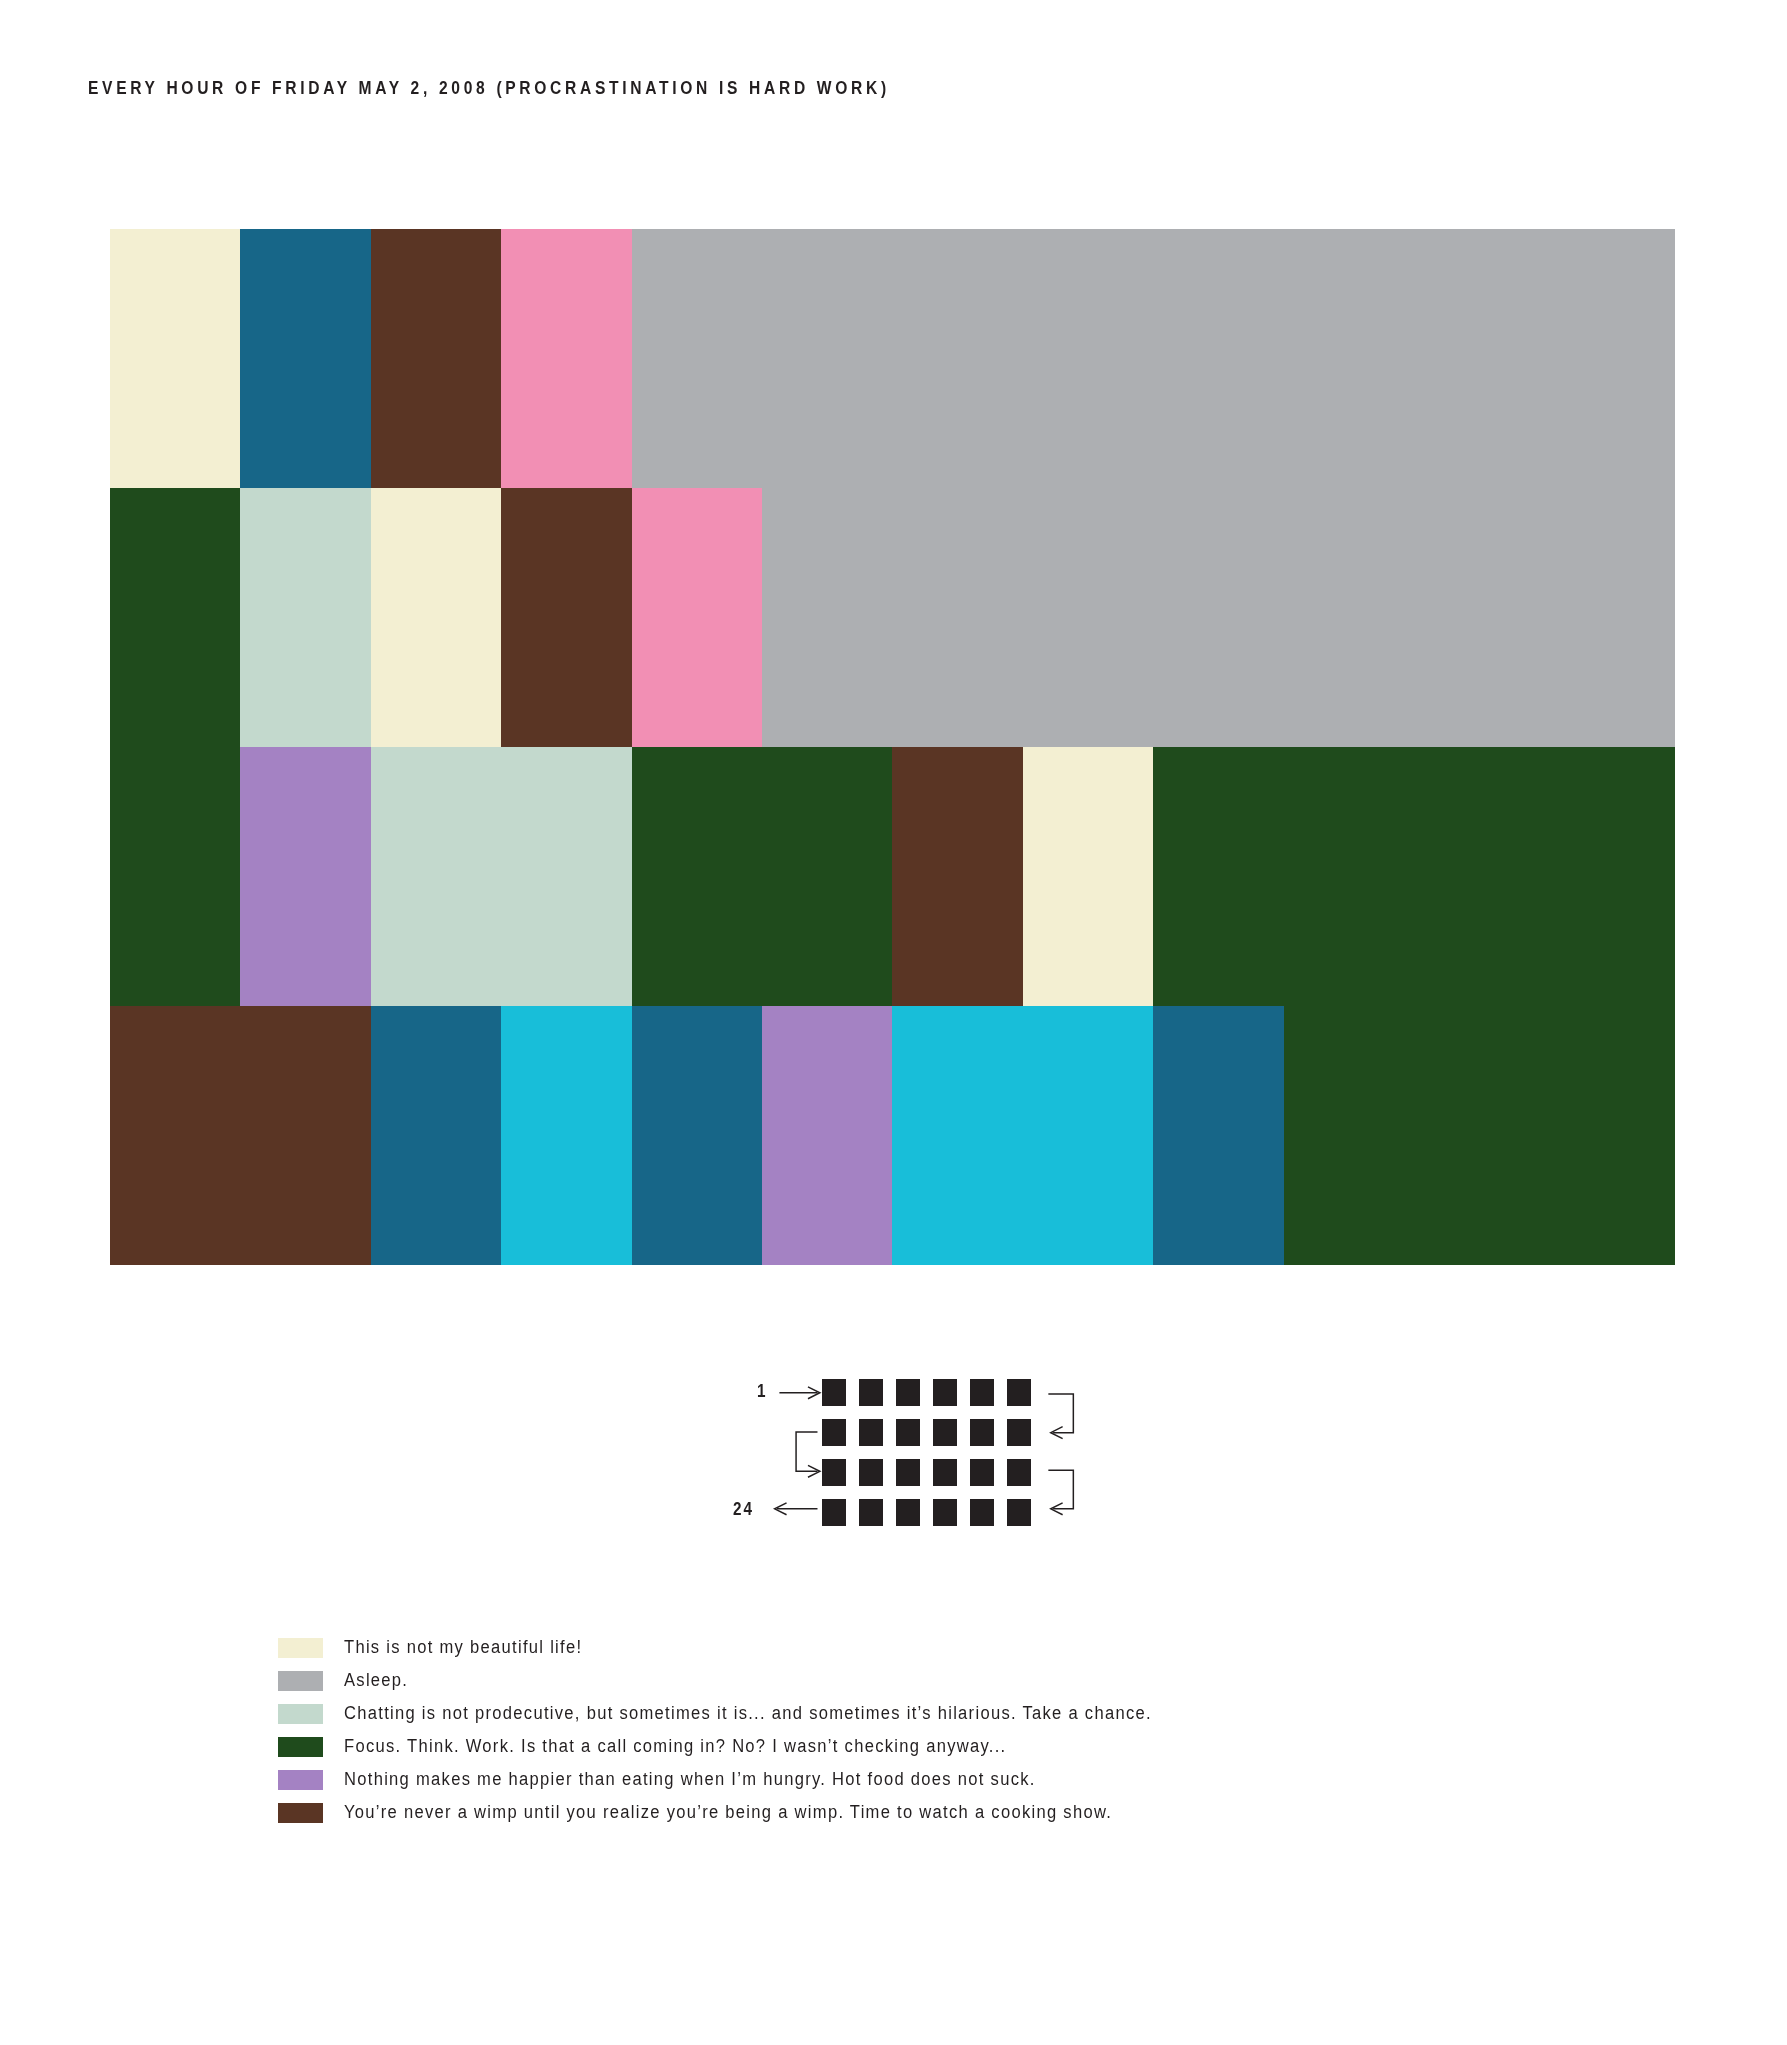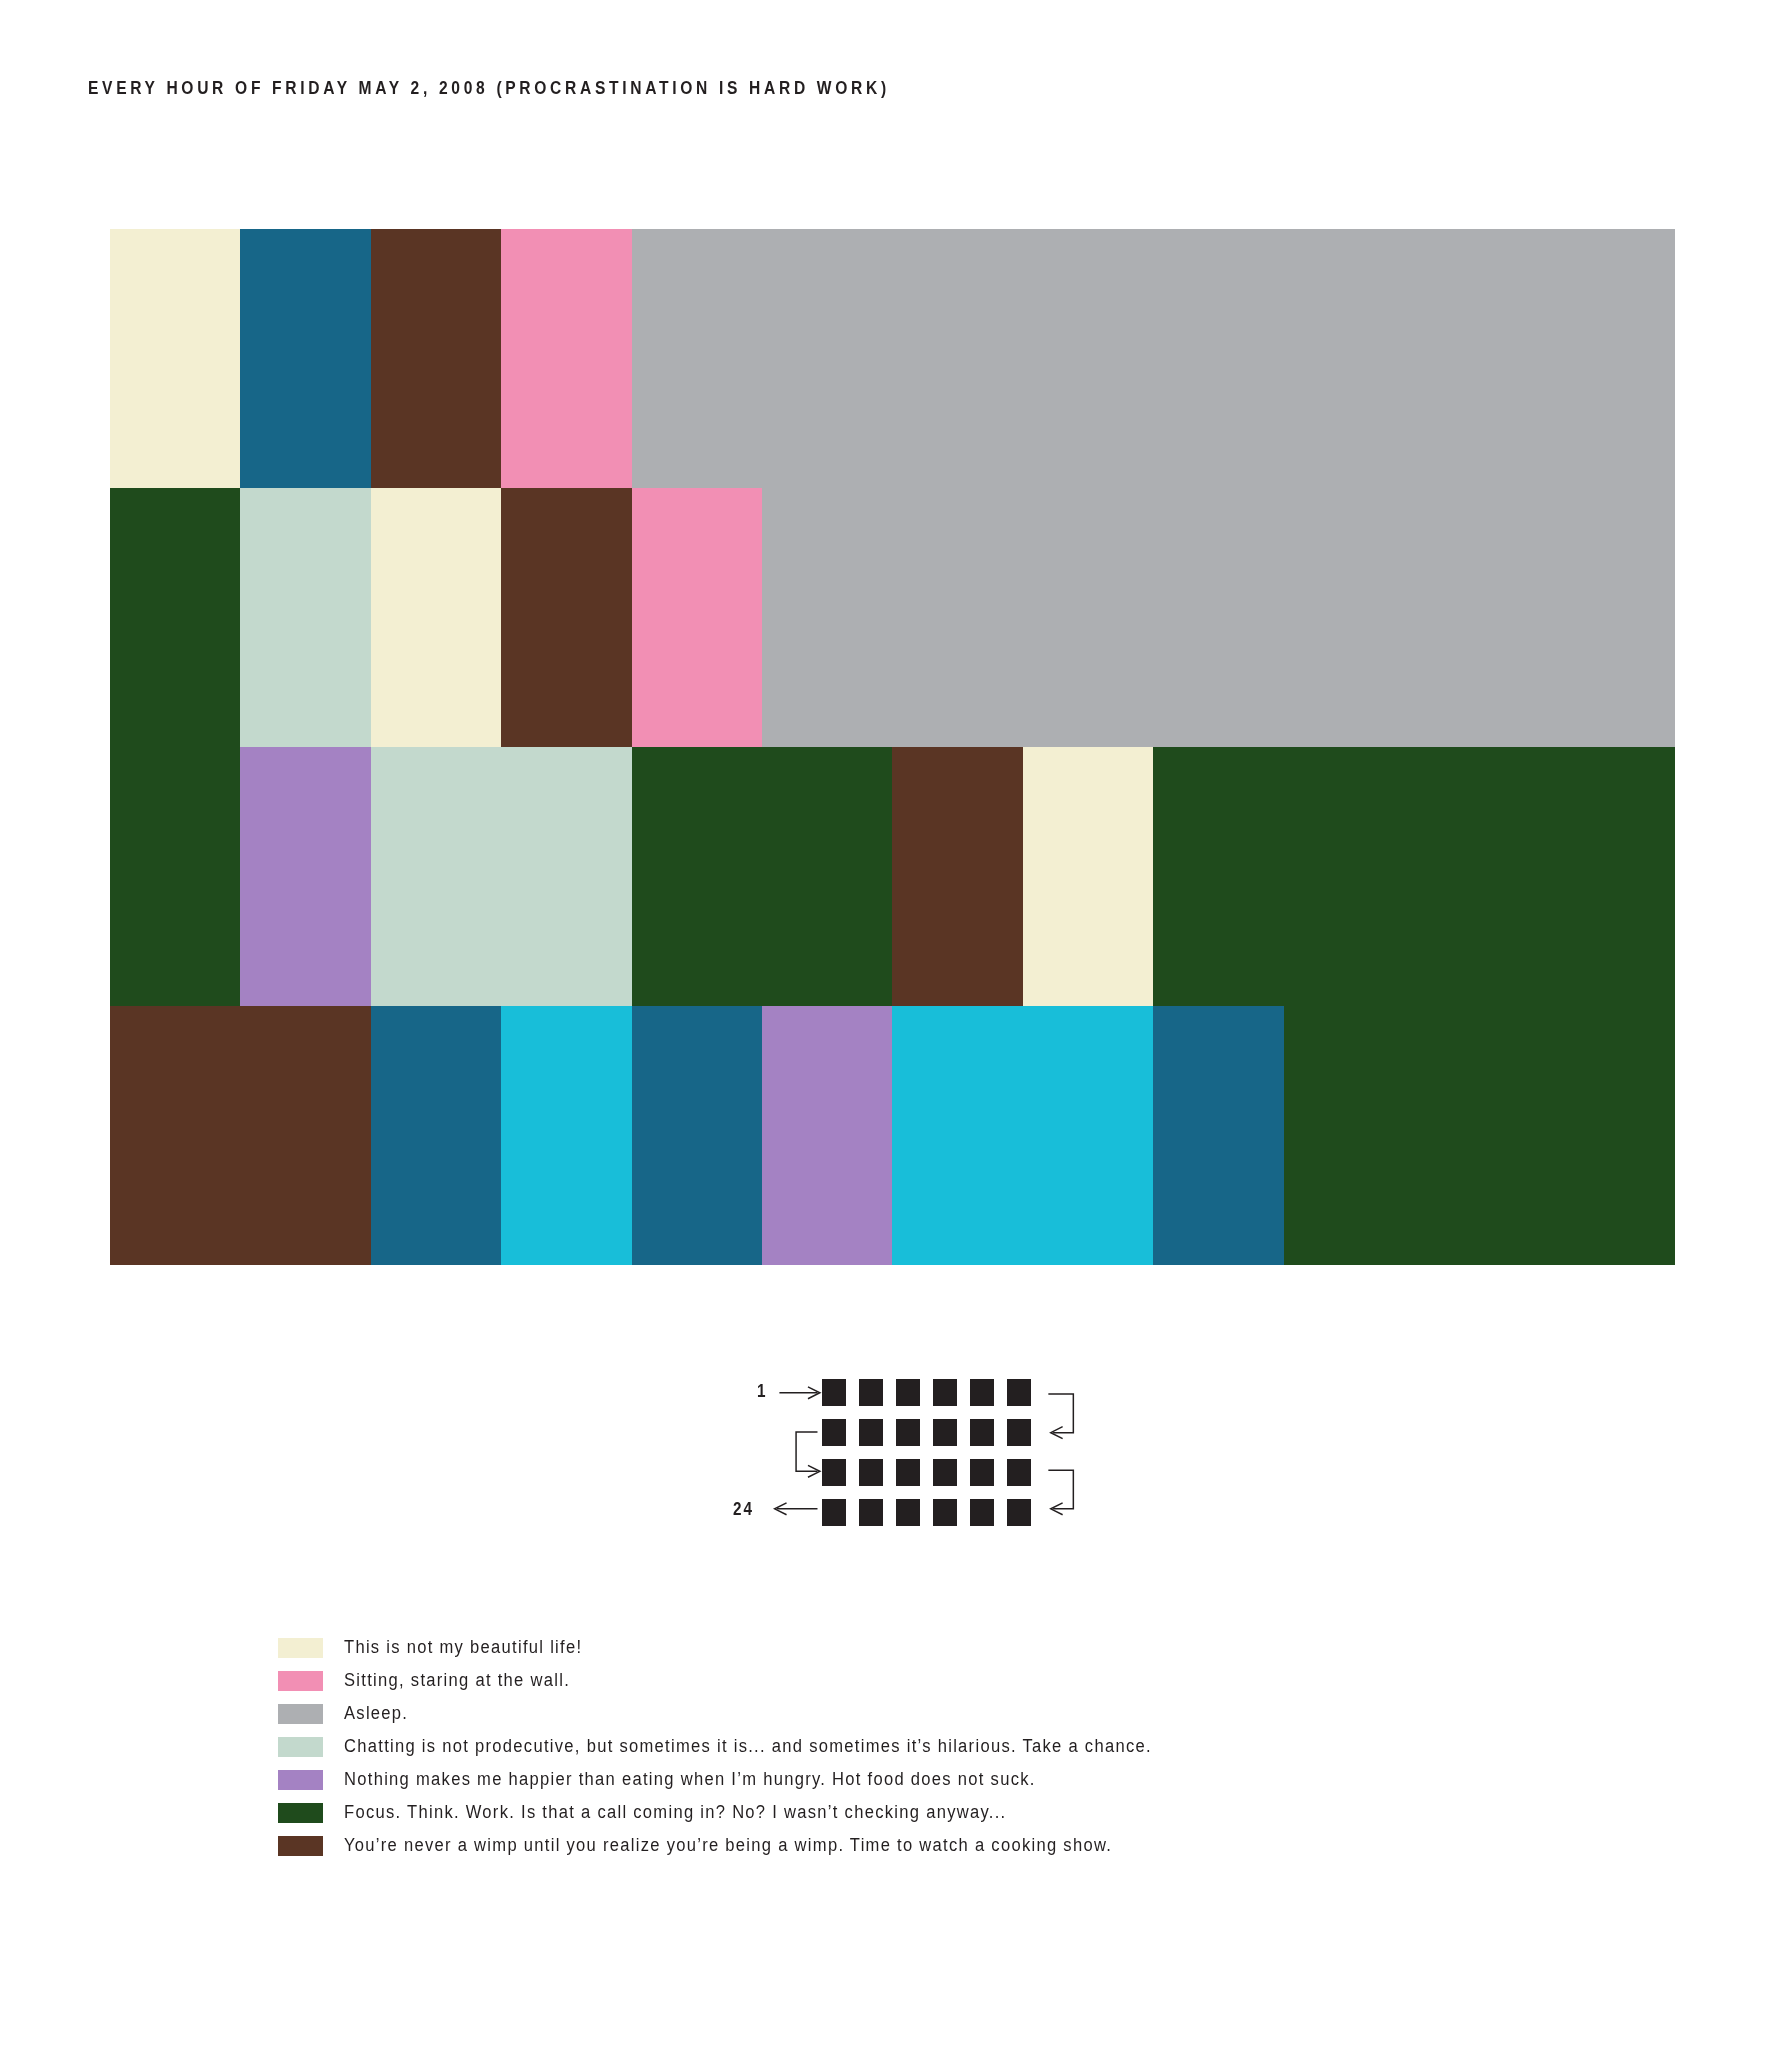--- a/index.html
+++ b/index.html
@@ -230,37 +230,33 @@
     <polyline points="90,233 70,243 90,253" fill="none" stroke="#231f20" stroke-width="2.5"></polyline>
   </svg>
 </div>
 
 <div id="legend">
     <div class="legend-item">
       <div class="legend-swatch" style="background: rgb(243, 239, 210);"></div>
       <div class="legend-text">This is not my beautiful life!</div>
     </div>
     <div class="legend-item">
-      <div class="legend-swatch" style="background: rgb(242, 143, 180);"></div>
-      <div class="legend-text">Sitting, staring at the wall.</div>
-    </div>
-    <div class="legend-item">
       <div class="legend-swatch" style="background: rgb(173, 175, 178);"></div>
       <div class="legend-text">Asleep.</div>
     </div>
     <div class="legend-item">
       <div class="legend-swatch" style="background: rgb(195, 217, 205);"></div>
       <div class="legend-text">Chatting is not prodecutive, but sometimes it is... and sometimes it’s hilarious. Take a chance.</div>
     </div>
     <div class="legend-item">
+      <div class="legend-swatch" style="background: rgb(31, 75, 28);"></div>
+      <div class="legend-text">Focus. Think. Work. Is that a call coming in? No? I wasn’t checking anyway...</div>
+    </div>
+    <div class="legend-item">
       <div class="legend-swatch" style="background: rgb(164, 130, 195);"></div>
       <div class="legend-text">Nothing makes me happier than eating when I’m hungry. Hot food does not suck.</div>
     </div>
     <div class="legend-item">
-      <div class="legend-swatch" style="background: rgb(31, 75, 28);"></div>
-      <div class="legend-text">Focus. Think. Work. Is that a call coming in? No? I wasn’t checking anyway...</div>
-    </div>
-    <div class="legend-item">
       <div class="legend-swatch" style="background: rgb(90, 53, 36);"></div>
       <div class="legend-text">You’re never a wimp until you realize you’re being a wimp. Time to watch a cooking show.</div>
     </div>
   </div>
 
 
 </body></html>

